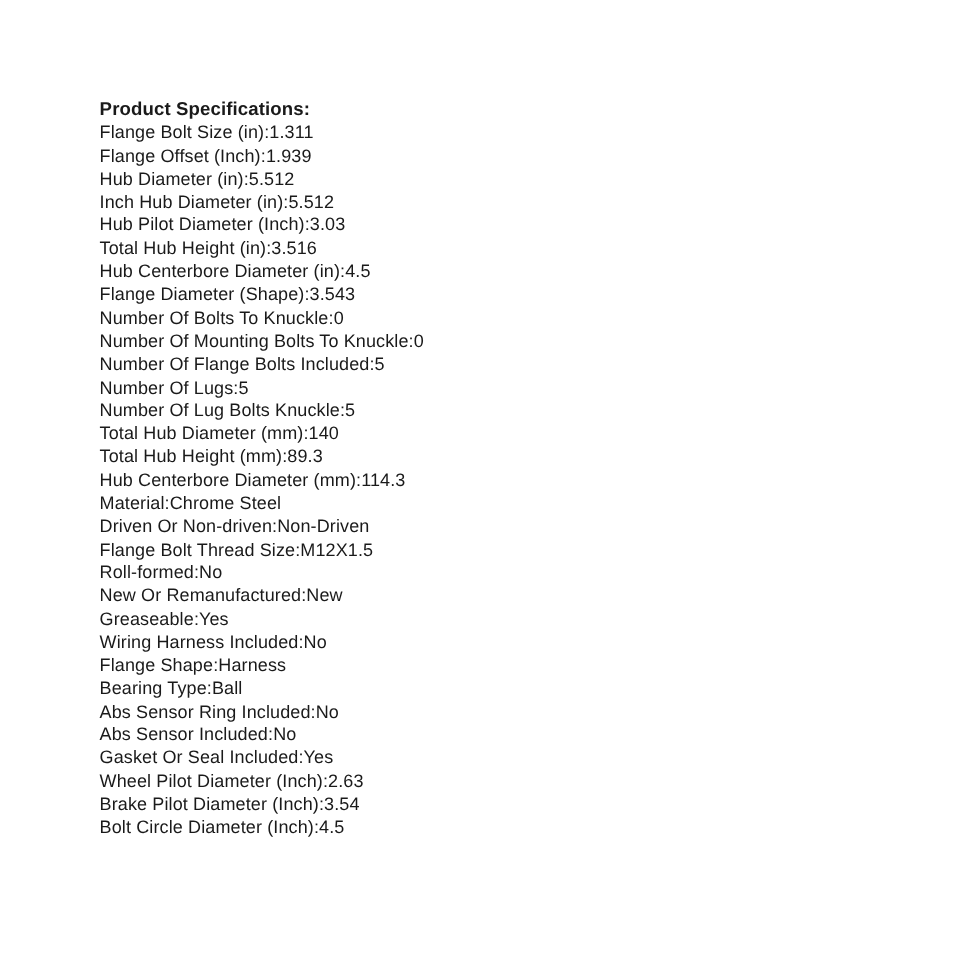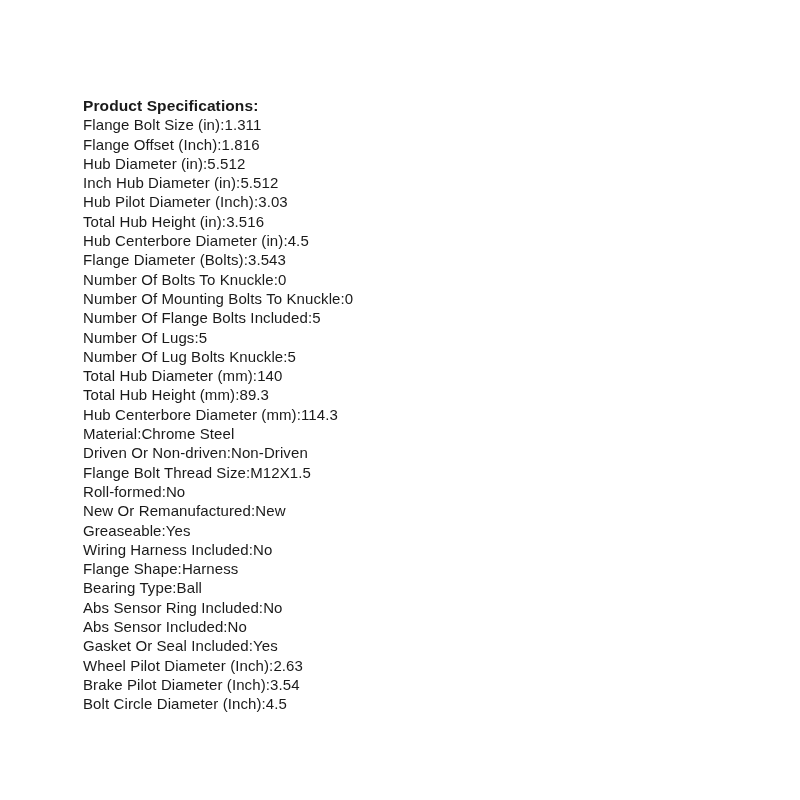--- a/index.html
+++ b/index.html
@@ -5,21 +5,21 @@
   html, body {
     margin: 0;
     padding: 0;
     width: 800px;
     height: 800px;
     background: #ffffff;
     overflow: hidden;
   }
   .spec-sheet {
     position: absolute;
-    top: 96px;
+    top: 82px;
     left: 83px;
     font-family: "Liberation Sans", "DejaVu Sans", sans-serif;
     font-size: 15px;
     line-height: 19.3px;
     color: #1a1a1a;
     letter-spacing: 0.1px;
   }
   .spec-title {
     margin: 0;
     padding: 0;
@@ -35,27 +35,27 @@
     display: inline;
   }
 </style>
 </head>
 <body>
 
 <div class="spec-sheet">
   <h2 class="spec-title">Product Specifications:</h2>
   <div id="spec-list">
       <div class="spec-line"><span class="spec-label">Flange Bolt Size (in)</span><span class="spec-sep">:</span><span class="spec-value">1.311</span></div>
-      <div class="spec-line"><span class="spec-label">Flange Offset (Inch)</span><span class="spec-sep">:</span><span class="spec-value">1.816</span></div>
+      <div class="spec-line"><span class="spec-label">Flange Offset (Inch)</span><span class="spec-sep">:</span><span class="spec-value">1.939</span></div>
       <div class="spec-line"><span class="spec-label">Hub Diameter (in)</span><span class="spec-sep">:</span><span class="spec-value">5.512</span></div>
       <div class="spec-line"><span class="spec-label">Inch Hub Diameter (in)</span><span class="spec-sep">:</span><span class="spec-value">5.512</span></div>
       <div class="spec-line"><span class="spec-label">Hub Pilot Diameter (Inch)</span><span class="spec-sep">:</span><span class="spec-value">3.03</span></div>
       <div class="spec-line"><span class="spec-label">Total Hub Height (in)</span><span class="spec-sep">:</span><span class="spec-value">3.516</span></div>
       <div class="spec-line"><span class="spec-label">Hub Centerbore Diameter (in)</span><span class="spec-sep">:</span><span class="spec-value">4.5</span></div>
-      <div class="spec-line"><span class="spec-label">Flange Diameter (Bolts)</span><span class="spec-sep">:</span><span class="spec-value">3.543</span></div>
+      <div class="spec-line"><span class="spec-label">Flange Diameter (Shape)</span><span class="spec-sep">:</span><span class="spec-value">3.543</span></div>
       <div class="spec-line"><span class="spec-label">Number Of Bolts To Knuckle</span><span class="spec-sep">:</span><span class="spec-value">0</span></div>
       <div class="spec-line"><span class="spec-label">Number Of Mounting Bolts To Knuckle</span><span class="spec-sep">:</span><span class="spec-value">0</span></div>
       <div class="spec-line"><span class="spec-label">Number Of Flange Bolts Included</span><span class="spec-sep">:</span><span class="spec-value">5</span></div>
       <div class="spec-line"><span class="spec-label">Number Of Lugs</span><span class="spec-sep">:</span><span class="spec-value">5</span></div>
       <div class="spec-line"><span class="spec-label">Number Of Lug Bolts Knuckle</span><span class="spec-sep">:</span><span class="spec-value">5</span></div>
       <div class="spec-line"><span class="spec-label">Total Hub Diameter (mm)</span><span class="spec-sep">:</span><span class="spec-value">140</span></div>
       <div class="spec-line"><span class="spec-label">Total Hub Height (mm)</span><span class="spec-sep">:</span><span class="spec-value">89.3</span></div>
       <div class="spec-line"><span class="spec-label">Hub Centerbore Diameter (mm)</span><span class="spec-sep">:</span><span class="spec-value">114.3</span></div>
       <div class="spec-line"><span class="spec-label">Material</span><span class="spec-sep">:</span><span class="spec-value">Chrome Steel</span></div>
       <div class="spec-line"><span class="spec-label">Driven Or Non-driven</span><span class="spec-sep">:</span><span class="spec-value">Non-Driven</span></div>

